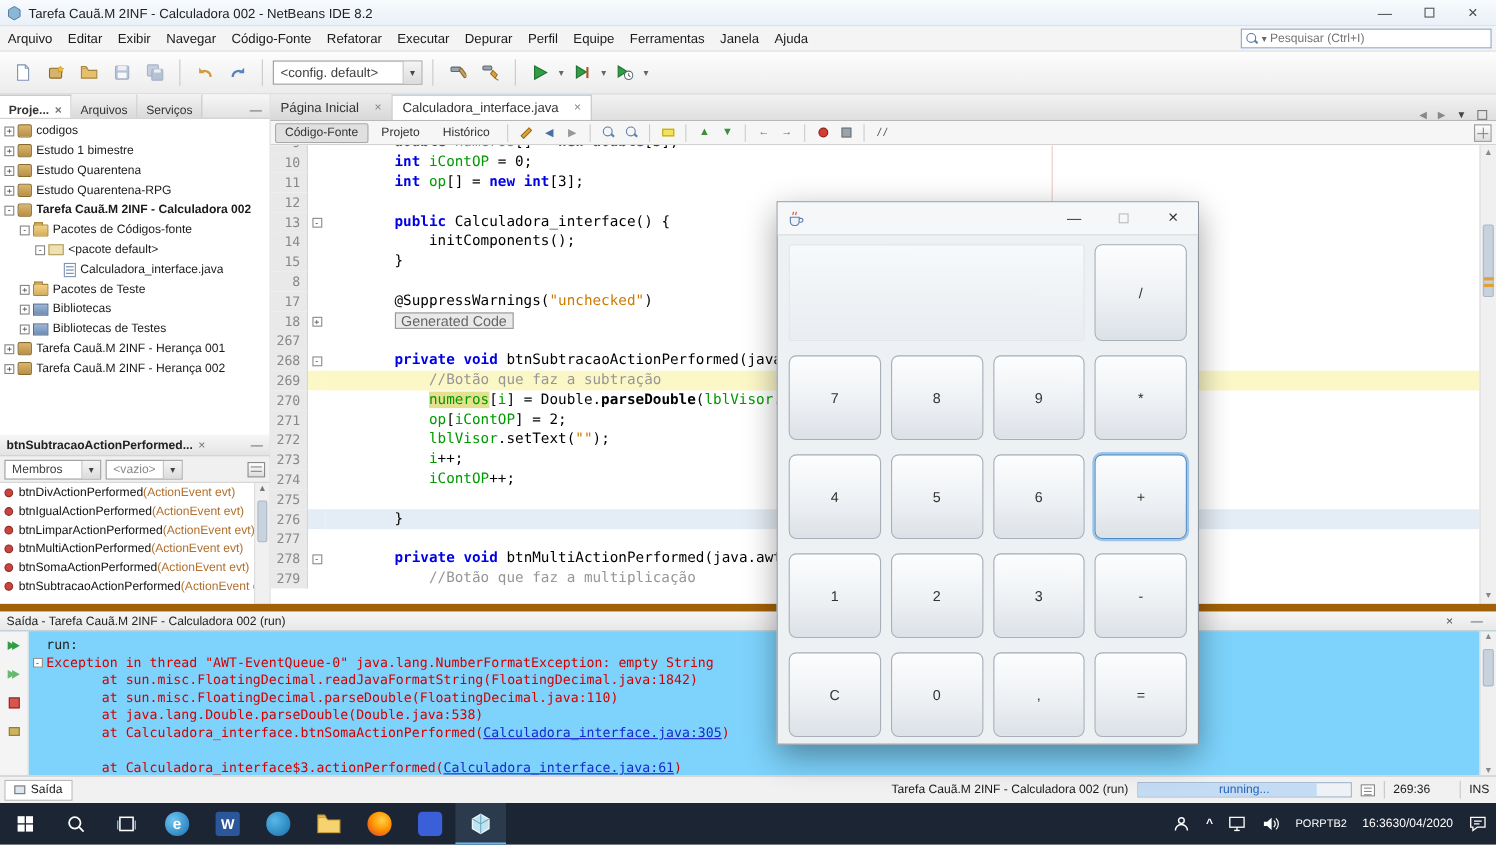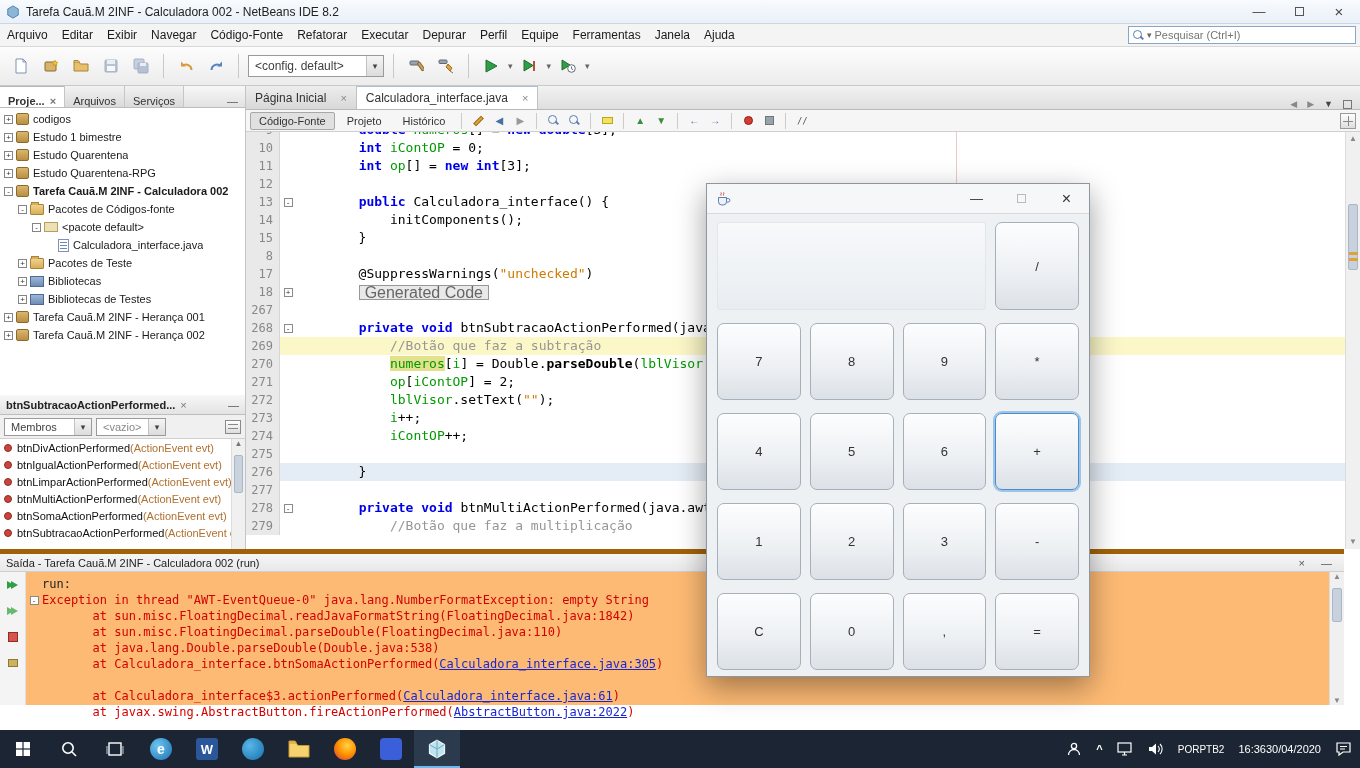--- a/index.html
+++ b/index.html
@@ -102,29 +102,29 @@
 .fold-box{width:9px;height:9px;border:1px solid #8a8a8a;background:#fff;font-size:8px;line-height:7px;text-align:center;color:#333;font-family:"Liberation Sans",sans-serif}
 .code-text{flex:1;color:#000}
 .row-y .code-text,.row-y .foldc{background:#fbf7c7}
 .row-b .code-text,.row-b .foldc{background:#e4ecf5}
 .tk-k{color:#0000e6;font-weight:bold}
 .tk-f{color:#009900}
 .tk-s{color:#ce7b00}
 .tk-c{color:#969696}
 .tk-m{font-weight:bold;}
 .tk-h{color:#009900;background:#e3e08e}
-.fold-chip{display:inline-block;border:1px solid #979797;background:#e9e9e9;color:#666;font-family:"Liberation Sans",sans-serif;font-size:16px;height:15px;line-height:14px;padding:0 5px;vertical-align:middle}
+.fold-chip{display:inline-block;border:1px solid #979797;background:#e9e9e9;color:#666;font-family:"Liberation Sans",sans-serif;font-size:13px;height:15px;line-height:14px;padding:0 5px;vertical-align:middle}
 .marginline{position:absolute;left:710px;top:0;bottom:0;width:1px;background:#ecc8c8}
 .evscroll{position:absolute;right:0;top:46px;bottom:0;width:15px;background:#f0f0f0;border-left:1px solid #dcdcdc;font-size:8px;color:#888;text-align:center}
 .evscroll .arr{height:14px;line-height:14px}
 .evscroll .thumb{position:absolute;left:2px;right:2px;top:72px;height:66px;background:#c8d2de;border:1px solid #aab7c5;border-radius:2px}
 .emark{position:absolute;left:3px;width:9px;height:3px;background:#dfa23a}
 
 
-.output{position:absolute;left:0;right:16px;top:549px;height:156px;background:#fdba74;border-top:5px solid #a16207}
+.output{position:absolute;left:0;right:0;top:549px;height:156px;background:#7dd3fc;border-top:7px solid #a16207}
 .outheader{position:absolute;left:0;top:0;right:0;height:18px;background:linear-gradient(#f6f6f6,#e8e8e8);border-bottom:1px solid #cfcfcf;display:flex;align-items:center;font-size:11px;padding:0 6px;color:#222}
 .outheader .ctl{margin-left:auto;display:flex;gap:16px;color:#555;padding-right:6px}
 .outstrip{position:absolute;left:0;top:18px;bottom:0;width:26px;background:#f4f4f4;border-right:1px solid #e0e0e0;display:flex;flex-direction:column;align-items:center;padding-top:4px;gap:8px}
 .obtn{width:18px;height:18px;display:flex;align-items:center;justify-content:center}
 .rearrow{width:0;height:0;border-left:7px solid #2f9e44;border-top:4.5px solid transparent;border-bottom:4.5px solid transparent}
 .rearrow.small{border-left-color:#67b96f}
 .stopsq{width:10px;height:10px;background:#d9534f;border:1px solid #8e2c26}
 .gearsq{width:10px;height:8px;background:#cdb25e;border:1px solid #8d7a36}
 .outlines{position:absolute;left:26px;top:18px;right:15px;bottom:0;font-family:"DejaVu Sans Mono",monospace;font-size:12px;padding-top:4px}
 .out-row{display:flex;height:16px;line-height:16px;white-space:pre}
@@ -570,20 +570,38 @@
         <div class="out-row"><div class="out-fold"></div><div class="out-text"><span class="ot-e">       at Calculadora_interface$3.actionPerformed(</span><span class="ot-l">Calculadora_interface.java:61</span><span class="ot-e">)</span></div></div>
         <div class="out-row"><div class="out-fold"></div><div class="out-text"><span class="ot-e">       at javax.swing.AbstractButton.fireActionPerformed(</span><span class="ot-l">AbstractButton.java:2022</span><span class="ot-e">)</span></div></div>
       </div>
     <div class="ovscroll">
       <div class="arr">▲</div>
       <div class="thumb"></div>
       <div class="arr" style="position:absolute;bottom:0;left:0;right:0">▼</div>
     </div>
   </div>
 
+  <div class="statusbar">
+    <div class="sbtab">
+      <span class="sbwin"></span>
+      <span>Saída</span>
+    </div>
+    <div class="sbright">
+      <span>Tarefa Cauã.M 2INF - Calculadora 002 (run)</span>
+      <div class="progress">
+        <div class="fill"></div>
+        <div class="plabel">running...</div>
+      </div>
+      <span class="tasksico"></span>
+      <span class="sbsep"></span>
+      <span class="caretpos">269:36</span>
+      <span class="sbsep"></span>
+      <span>INS</span>
+    </div>
+  </div>
 
   <div class="taskbar">
     <div class="tslot">
         <svg width="16" height="16" viewBox="0 0 16 16">
           <rect x="1" y="1" width="6.4" height="6.4" fill="#fff"></rect>
           <rect x="8.6" y="1" width="6.4" height="6.4" fill="#fff"></rect>
           <rect x="1" y="8.6" width="6.4" height="6.4" fill="#fff"></rect>
           <rect x="8.6" y="8.6" width="6.4" height="6.4" fill="#fff"></rect>
         </svg>
       </div>

